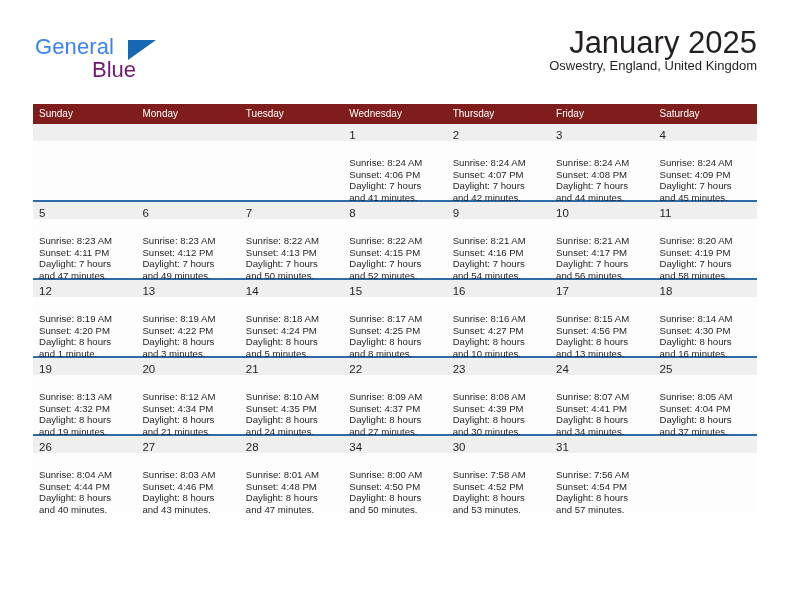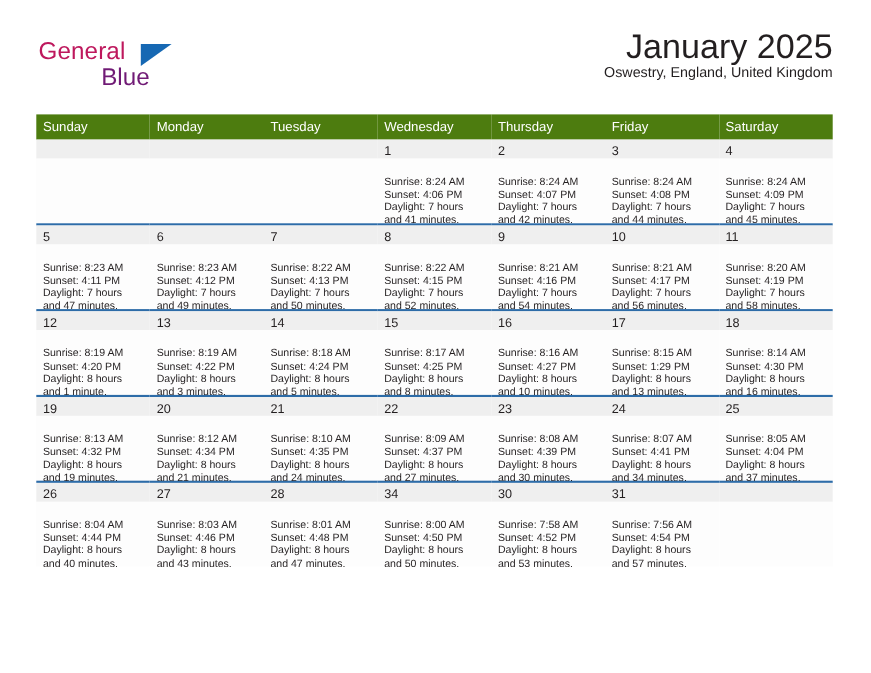--- a/index.html
+++ b/index.html
@@ -35,21 +35,21 @@
     top: 6px;
     width: 230px;
     height: 58px;
   }
   .brand-general {
     position: absolute;
     left: 2px;
     top: 0px;
     font-size: 22px;
     letter-spacing: 0.1px;
-    color: #be185d;
+    color: #3b82f6;
     font-family: "Liberation Sans", sans-serif;
     text-align: right;
   }
   .brand-tri {
     position: absolute;
     left: 95px;
     top: 6px;
     width: 0;
     height: 0;
     border-left: 28px solid #1668b3;
@@ -85,23 +85,23 @@
   
   .calendar {
     position: absolute;
     left: 33px;
     top: 104px;
     width: 724px;
     border-collapse: collapse;
     table-layout: fixed;
   }
   .calendar th {
-    background: #4d7c0f;
+    background: #7f1d1d;
     color: #ffffff;
-    font-size: 12px;
+    font-size: 10px;
     font-weight: normal;
     text-align: left;
     padding: 4px 0 5px 6px;
     height: 11px;
     border: 0;
   }
   .calendar td {
     vertical-align: top;
     padding: 0;
     border: 0;
@@ -370,21 +370,21 @@
                 <div class="ev-line">Daylight: 8 hours</div>
                 <div class="ev-line">and 10 minutes.</div>
               </div>
             </div>
           </td>
           <td>
             <div class="cell-inner">
               <div class="day-band"><span class="day-num">17</span></div>
               <div class="events">
                 <div class="ev-line">Sunrise: 8:15 AM</div>
-                <div class="ev-line">Sunset: 1:29 PM</div>
+                <div class="ev-line">Sunset: 4:56 PM</div>
                 <div class="ev-line">Daylight: 8 hours</div>
                 <div class="ev-line">and 13 minutes.</div>
               </div>
             </div>
           </td>
           <td>
             <div class="cell-inner">
               <div class="day-band"><span class="day-num">18</span></div>
               <div class="events">
                 <div class="ev-line">Sunrise: 8:14 AM</div>

